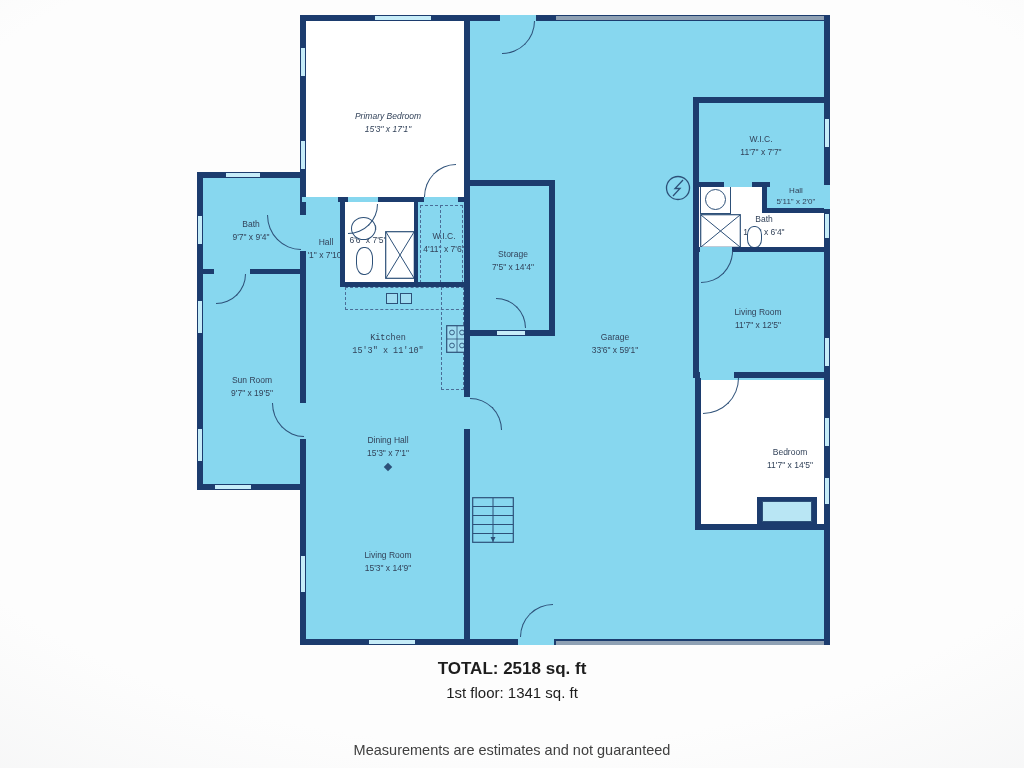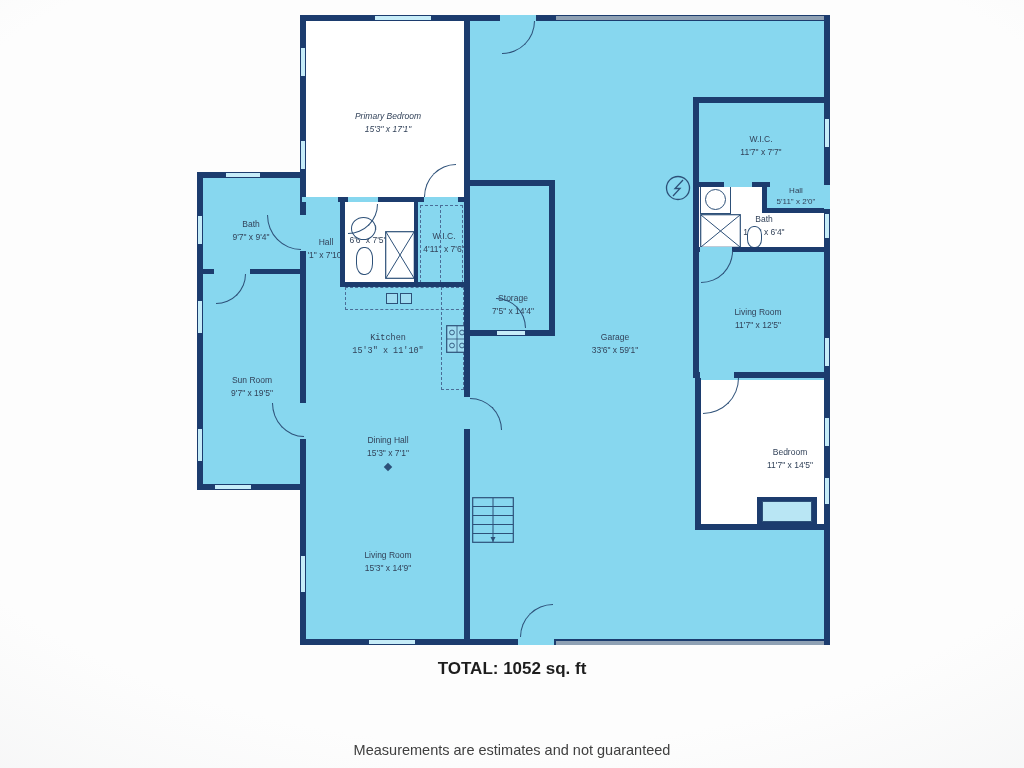--- a/index.html
+++ b/index.html
@@ -197,21 +197,21 @@
     <span>'1" x 7'10"</span>
   </div>
   <div class="lbl" style="left:368px;top:233px;">
     <span>Bath</span>
     <span>6'6" x 7'5"</span>
   </div>
   <div class="lbl" style="left:444px;top:242px;">
     <span>W.I.C.</span>
     <span>4'11" x 7'6"</span>
   </div>
-  <div class="lbl" style="left:513px;top:260px;margin-top:44px;">
+  <div class="lbl" style="left:513px;top:260px;">
     <span>Storage</span>
     <span>7'5" x 14'4"</span>
   </div>
   <div class="lbl" style="left:252px;top:386px;">
     <span>Sun Room</span>
     <span>9'7" x 19'5"</span>
   </div>
   <div class="lbl" style="left:388px;top:344px;font-family:Liberation Mono, monospace;">
     <span>Kitchen</span>
     <span>15'3" x 11'10"</span>
@@ -242,16 +242,17 @@
   </div>
   <div class="lbl" style="left:758px;top:318px;">
     <span>Living Room</span>
     <span>11'7" x 12'5"</span>
   </div>
   <div class="lbl" style="left:757px;top:458px;margin-left:33px;">
     <span>Bedroom</span>
     <span>11'7" x 14'5"</span>
   </div>
 
-  <div class="sum sum-total">TOTAL: 1052 sq. ft</div>
+  <div class="sum sum-total">TOTAL: 2518 sq. ft</div>
+  <div class="sum sum-floor">1st floor: 1341 sq. ft</div>
   <div class="sum sum-disc">Measurements are estimates and not guaranteed</div>
 
 </div>
 
 </body></html>

